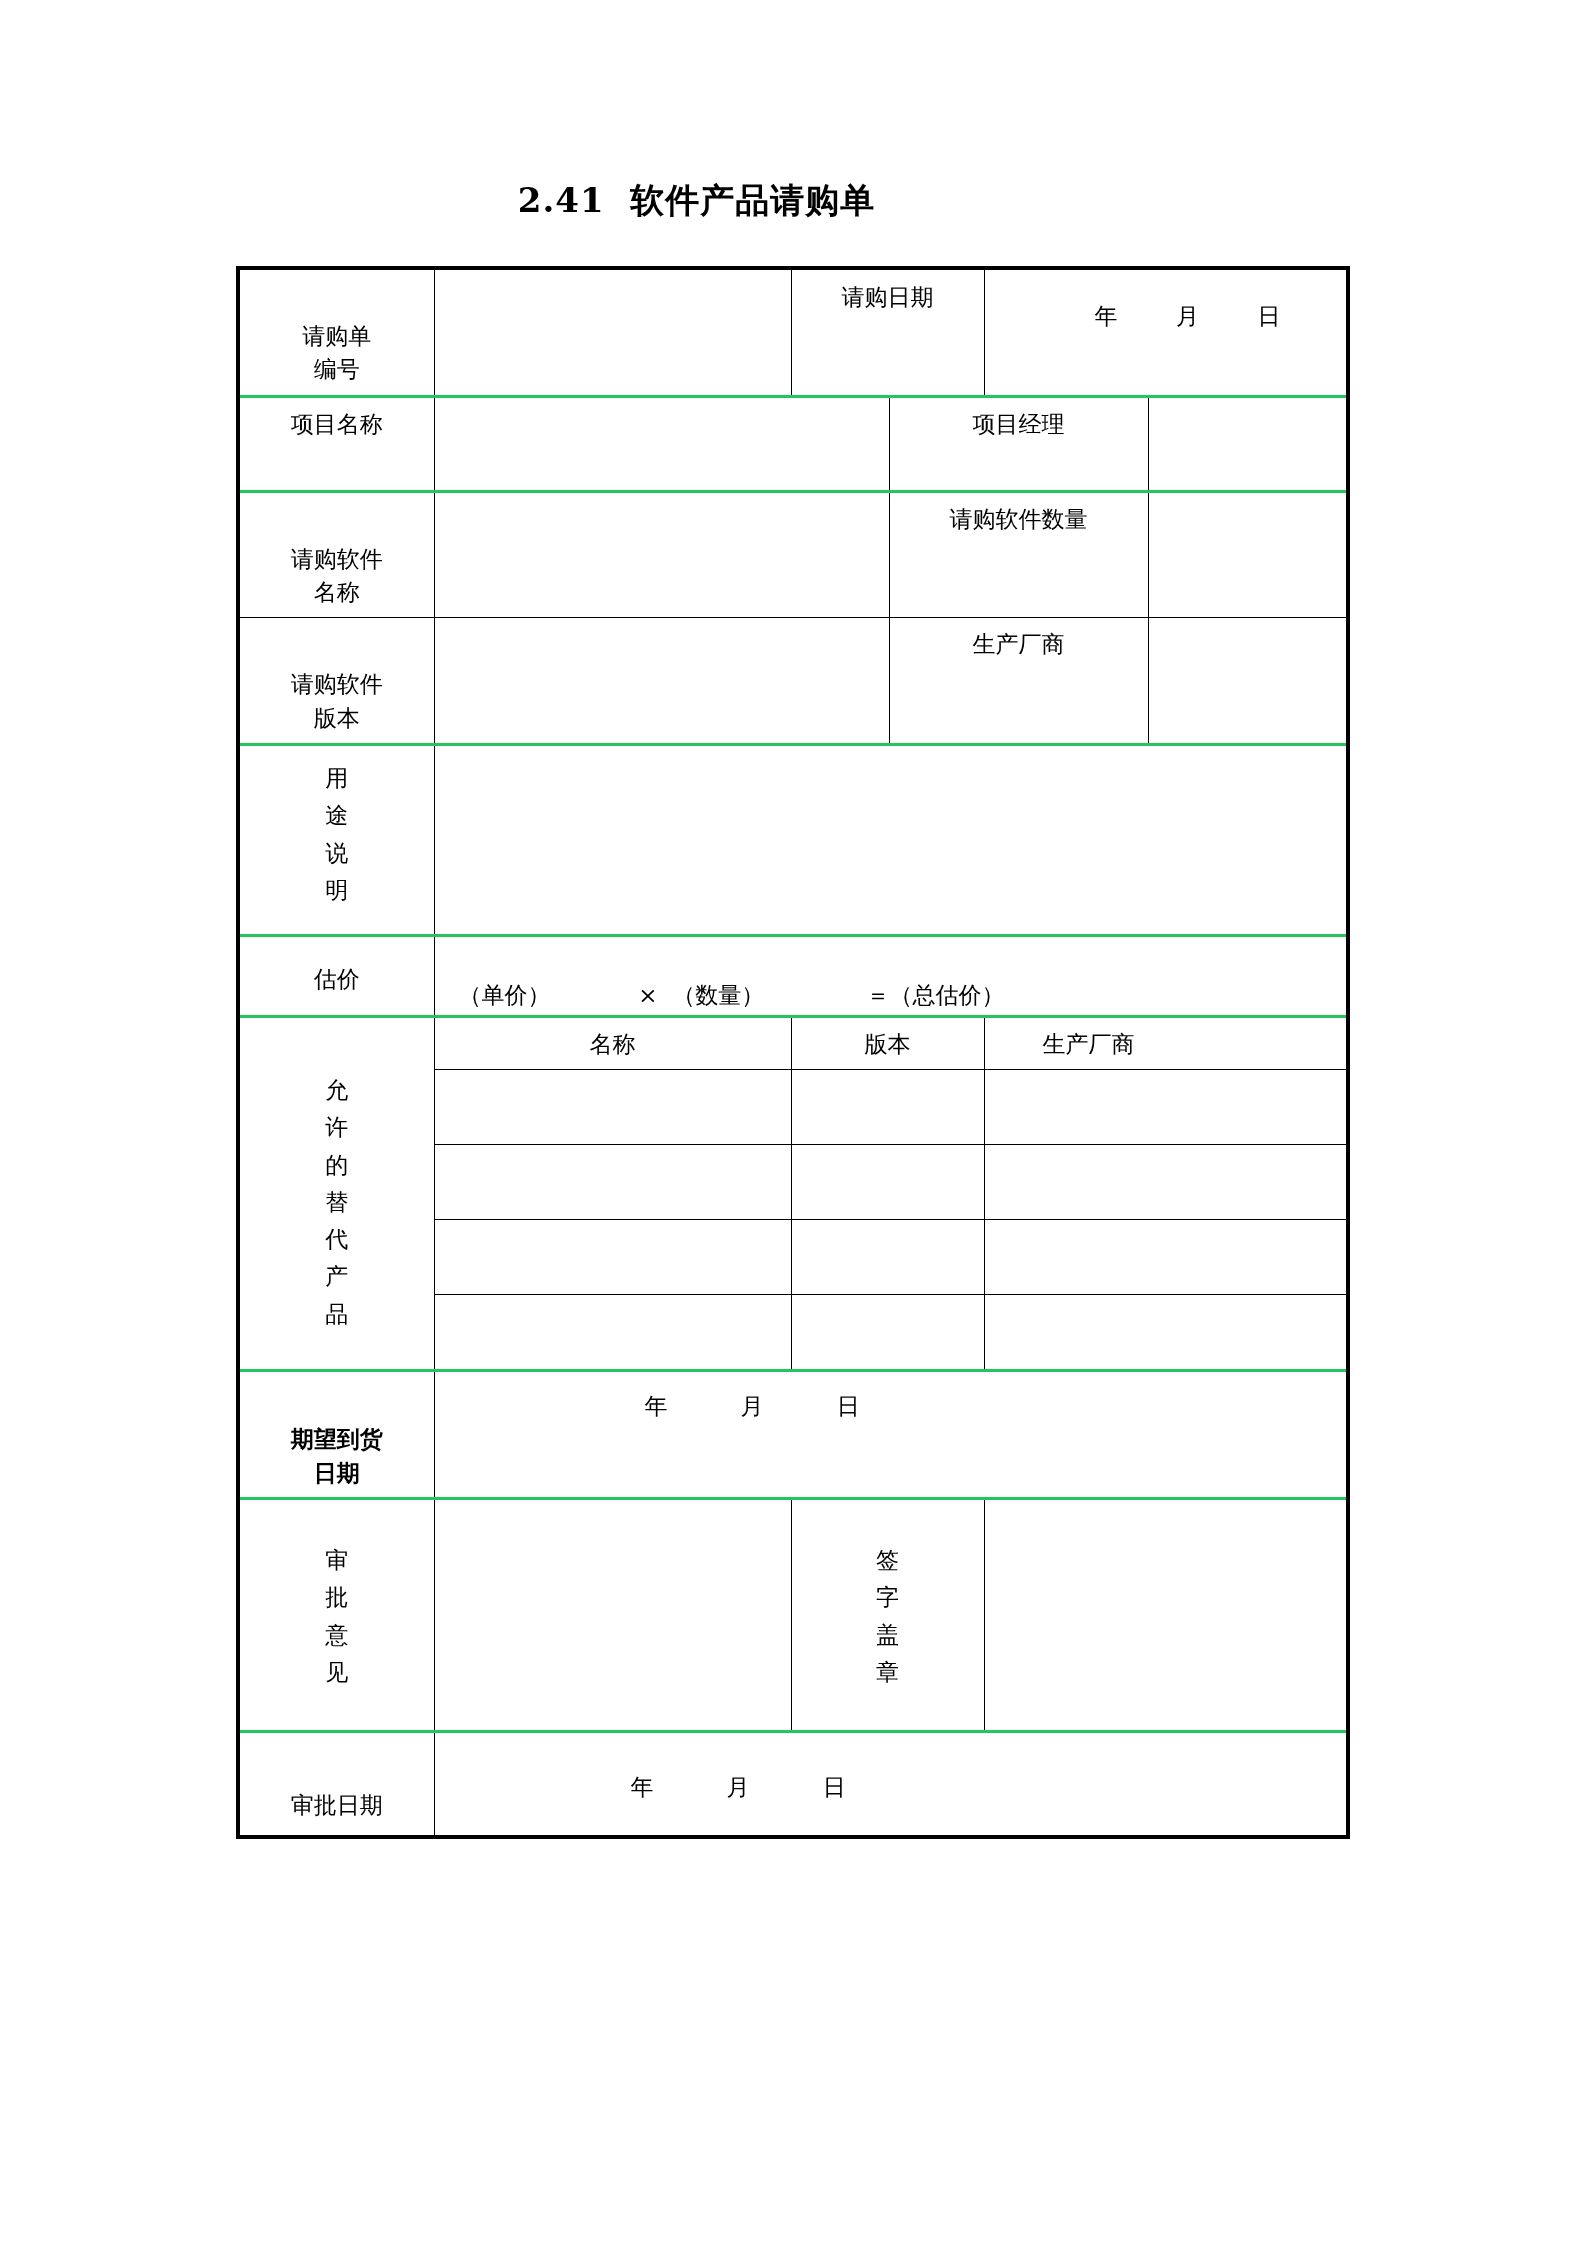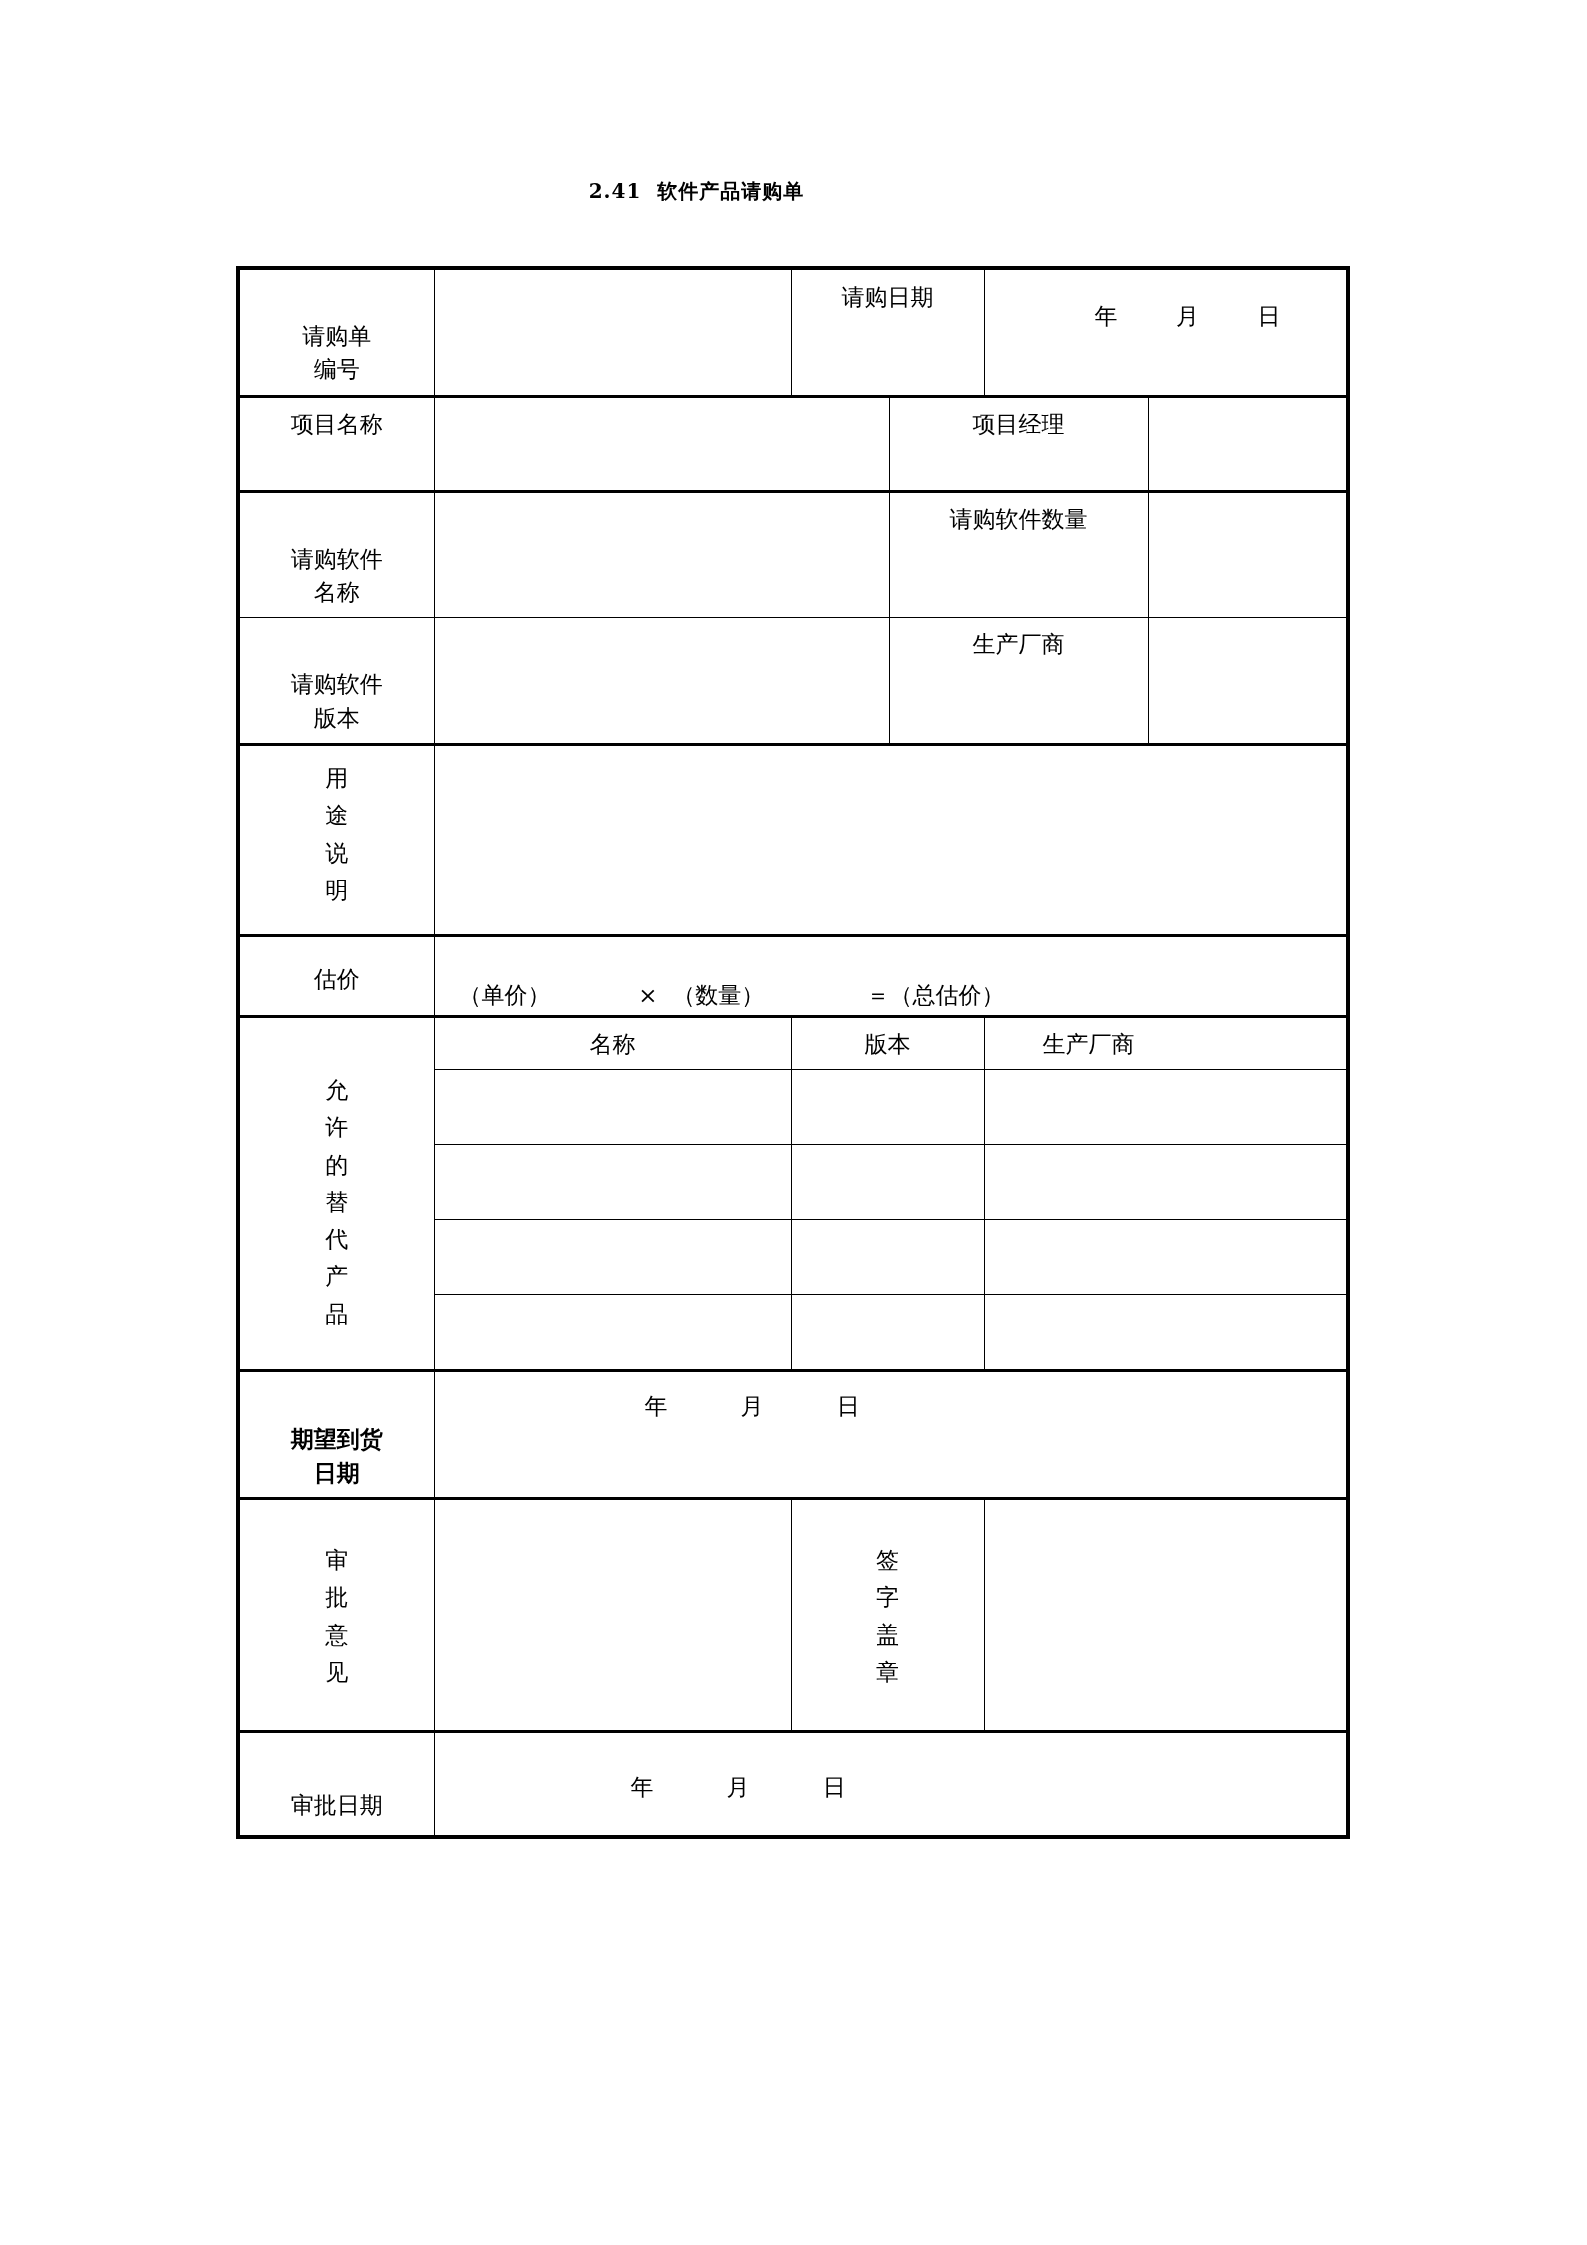--- a/index.html
+++ b/index.html
@@ -25,21 +25,21 @@
 
   
   .doc-title {
     position: absolute;
     left: 0;
     top: 178px;
     width: 1393px;
     text-align: center;
     font-family: "DejaVu Serif", "Liberation Serif", serif;
     font-weight: bold;
-    font-size: 20px;
+    font-size: 34px;
     letter-spacing: 1px;
     white-space: pre;
   }
 
   
   .form-table {
     position: absolute;
     left: 236px;
     top: 266px;
     width: 1110px;
@@ -55,21 +55,21 @@
     line-height: 1.45;
     font-family: "DejaVu Serif", "Liberation Serif", serif;
   }
 
   
   .form-table {
     border: 4px solid #000000;
   }
 
   
-  .sep-top td { border-top: 3px solid #000000; }
+  .sep-top td { border-top: 3px solid #22c55e; }
 
   .cell-pad {
     padding: 10px 8px 8px 8px;
     box-sizing: border-box;
     height: 100%;
   }
 
   .lbl-center {
     text-align: center;
   }

